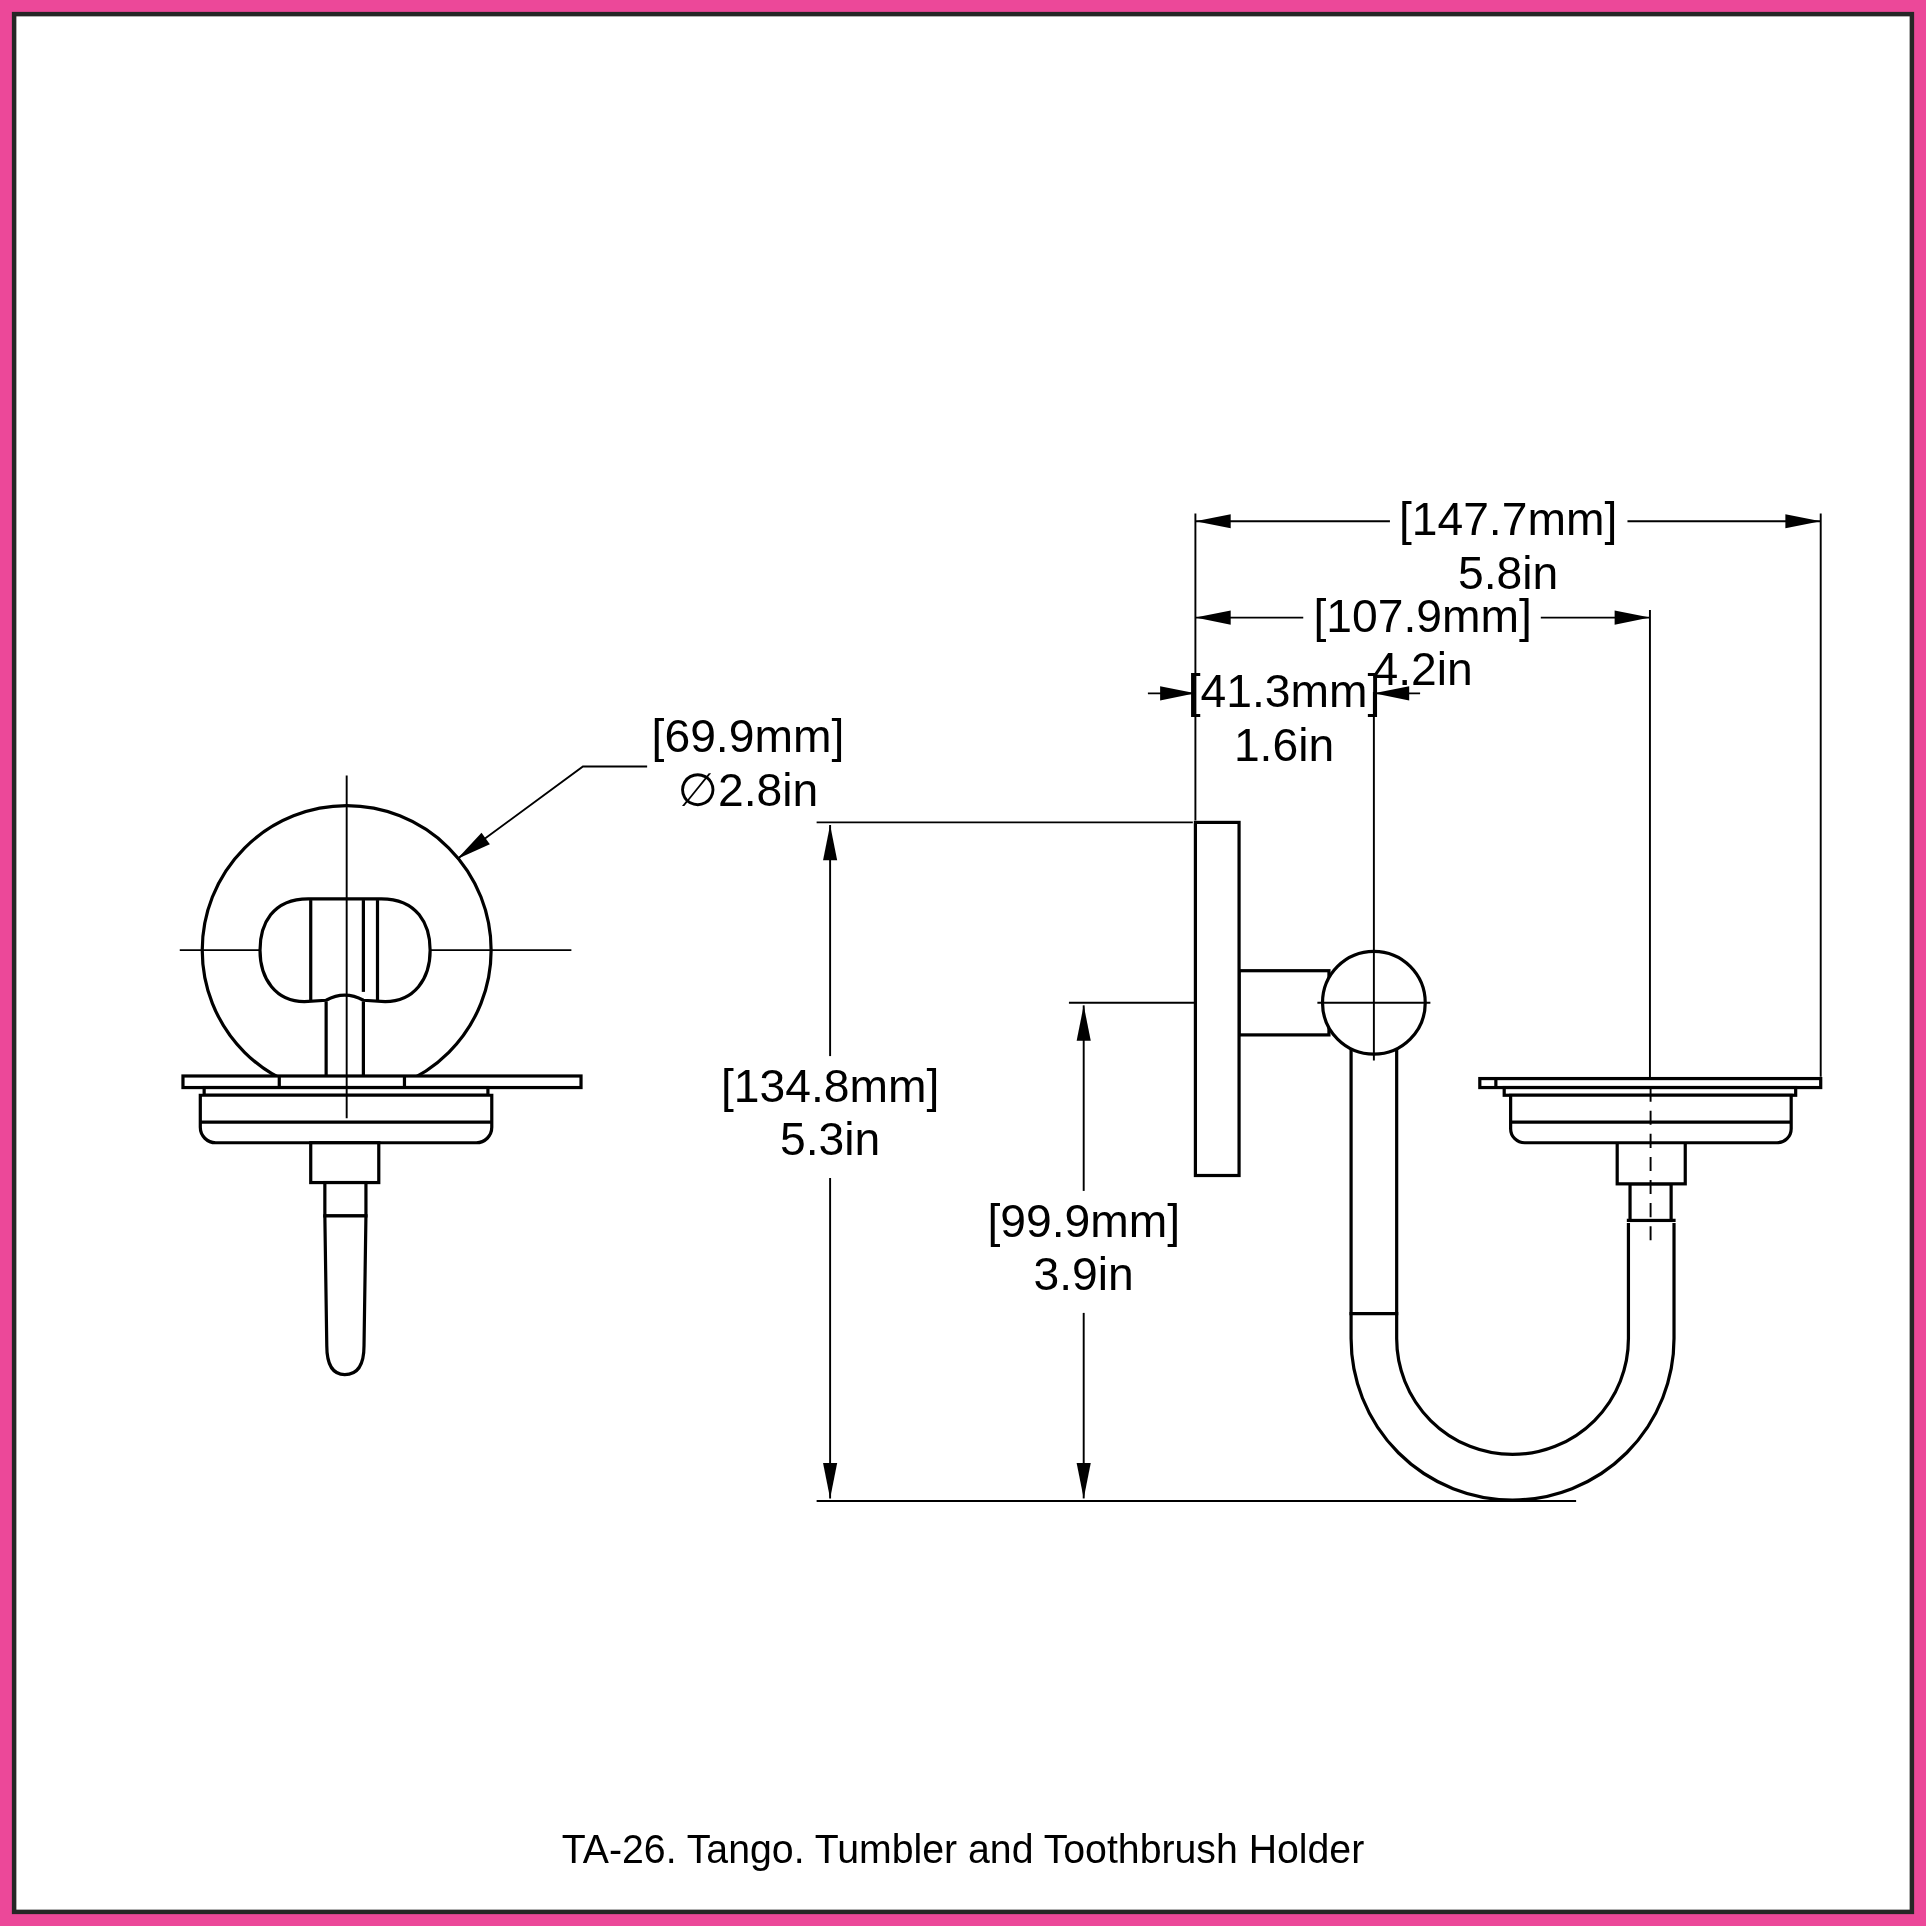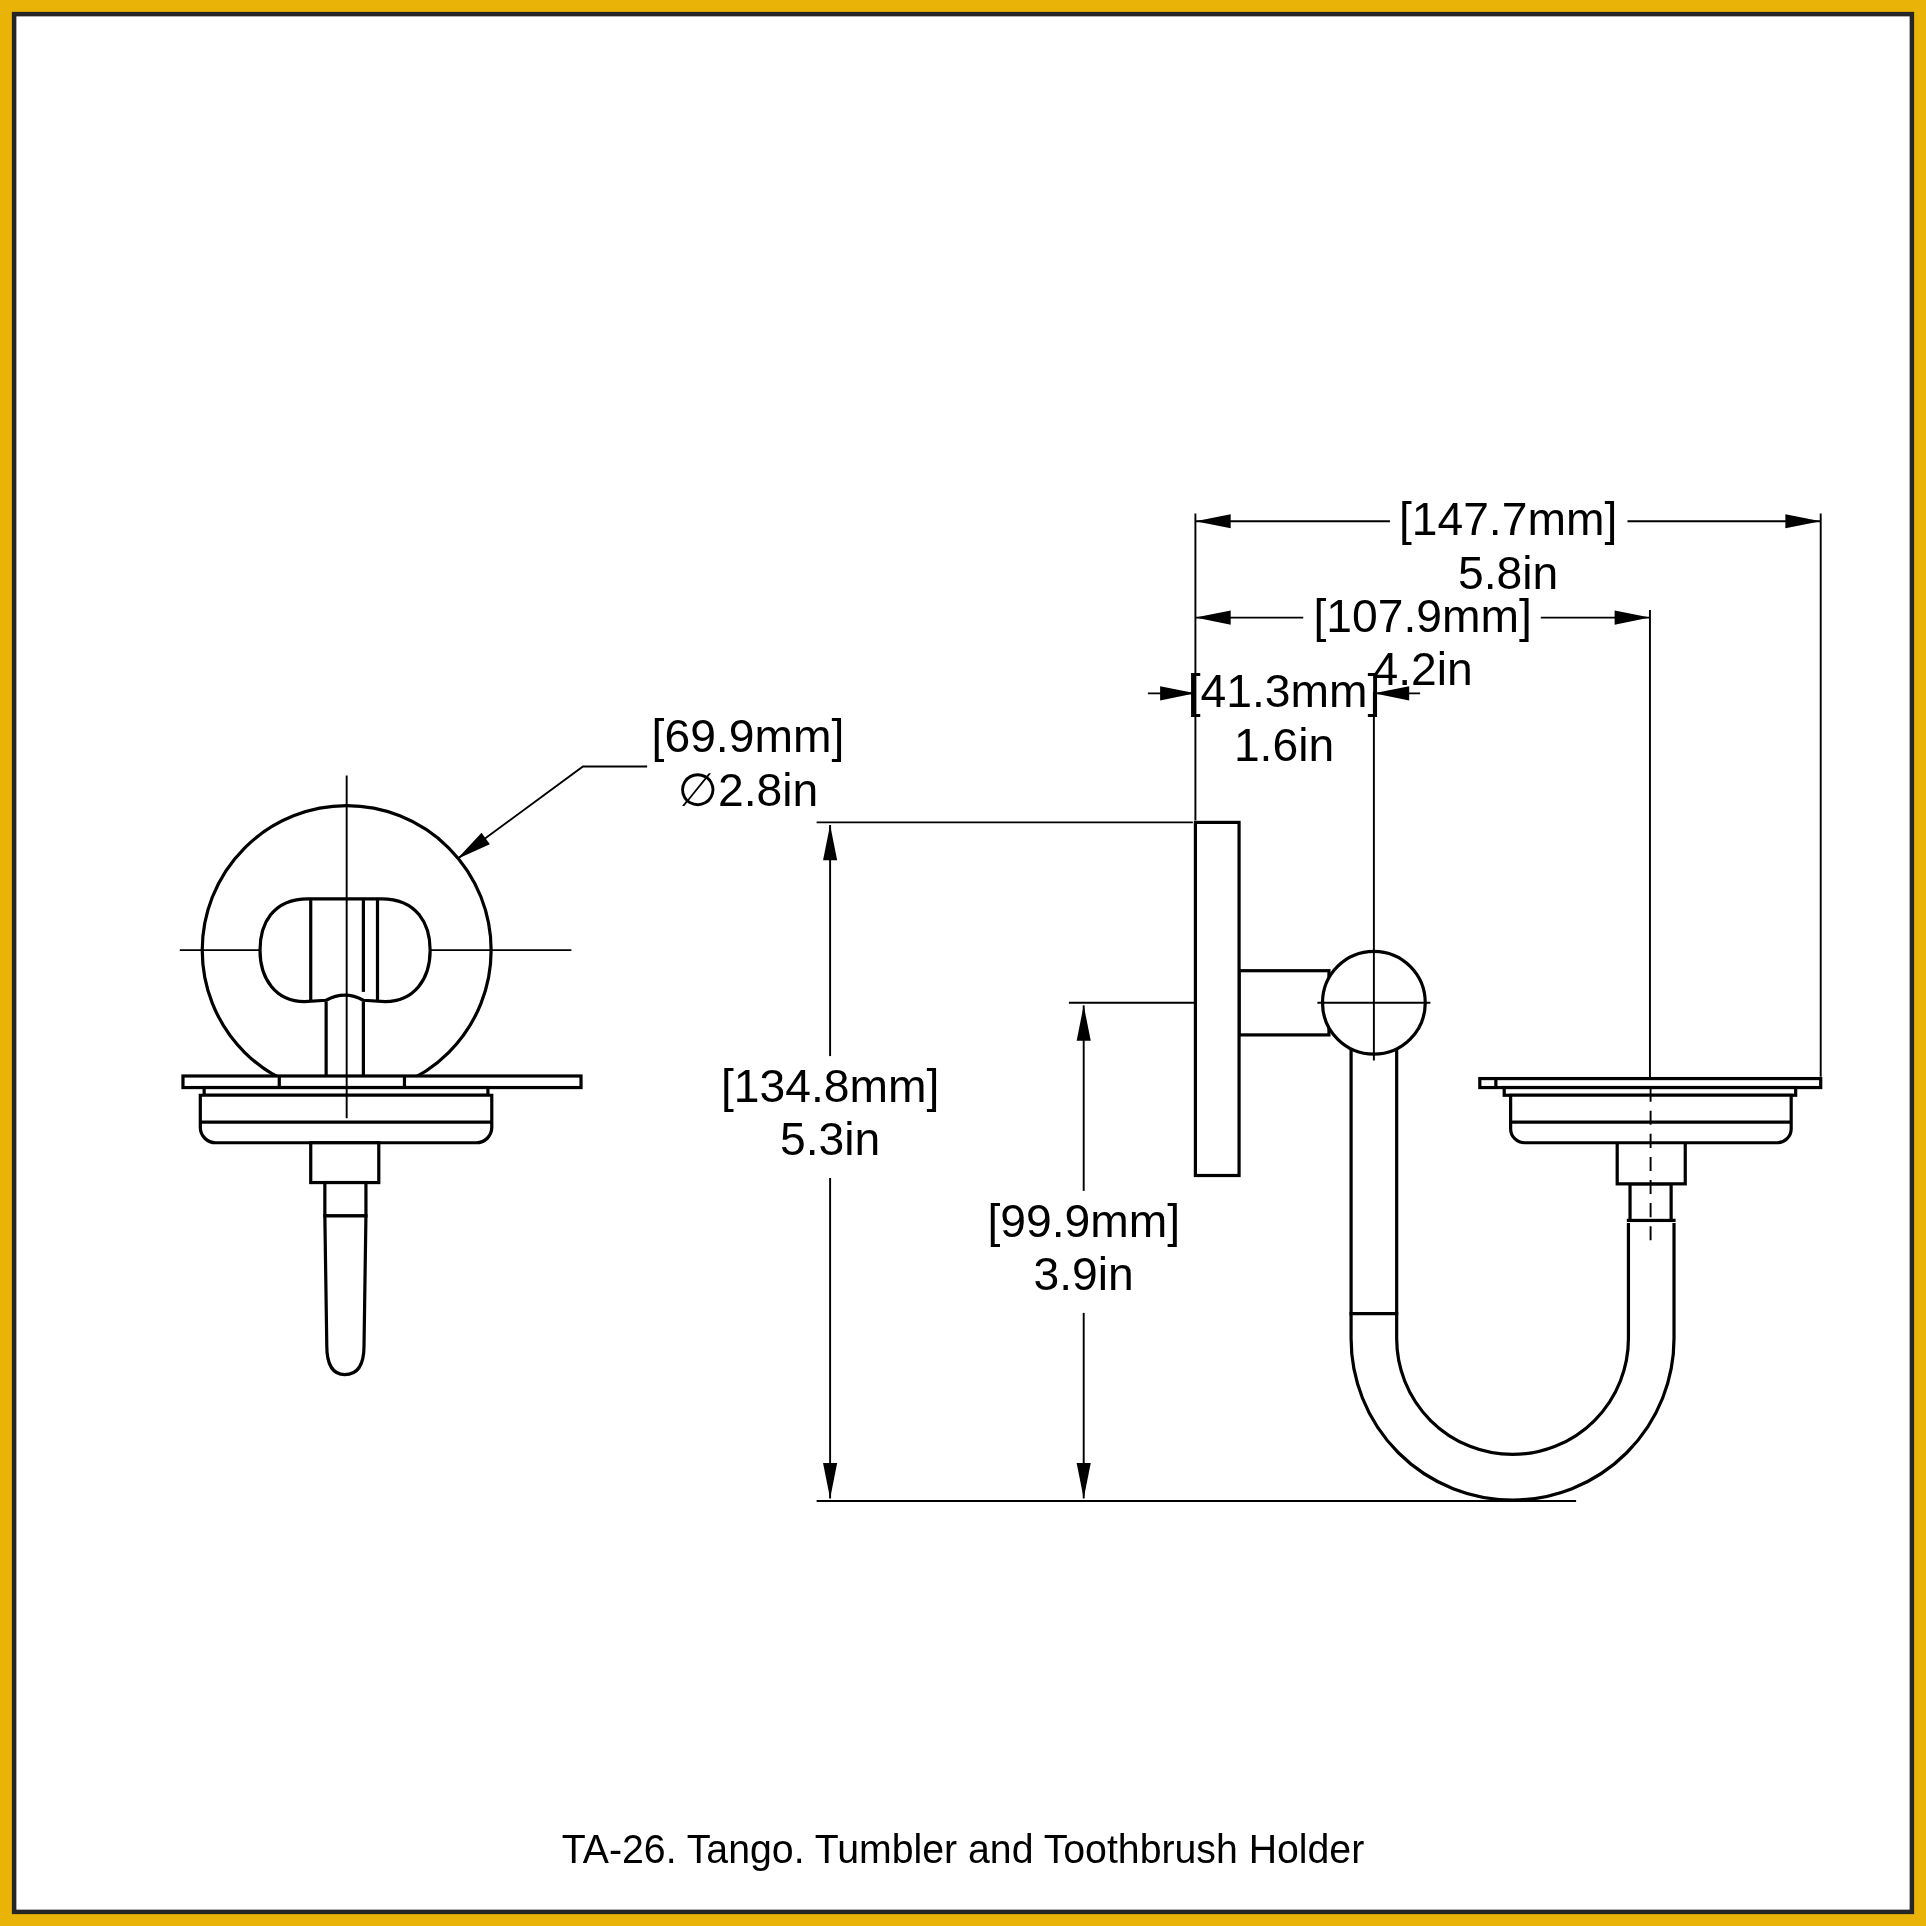--- a/index.html
+++ b/index.html
@@ -4,21 +4,21 @@
 <style>
   html, body {
     margin: 0;
     padding: 0;
     background: #ffffff;
   }
   .page {
     position: relative;
     width: 1926px;
     height: 1926px;
-    background: #eab308;
+    background: #ec4899;
   }
   svg { display: block; }
   text {
     font-family: "Liberation Sans", "DejaVu Sans", sans-serif;
     fill: #000000;
   }
   .dim-text   { font-size: 72px; }
   .caption-text { font-size: 64px; }
   .outline { stroke: #000000; stroke-width: 5; fill: none; }
   .outline-filled { stroke: #000000; stroke-width: 5; fill: #ffffff; }

